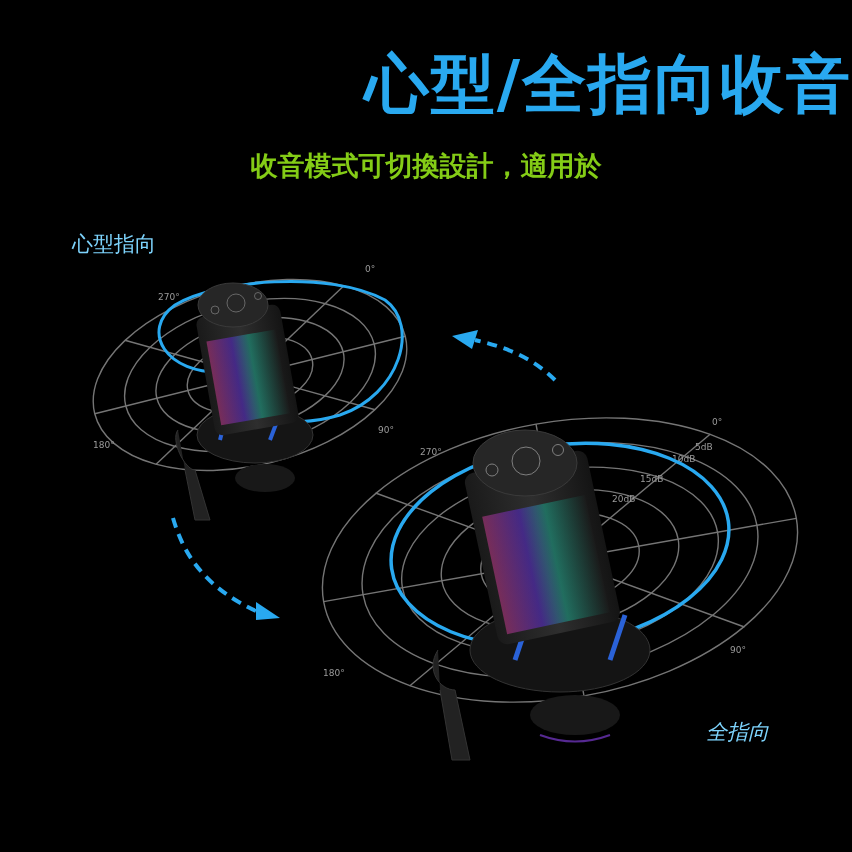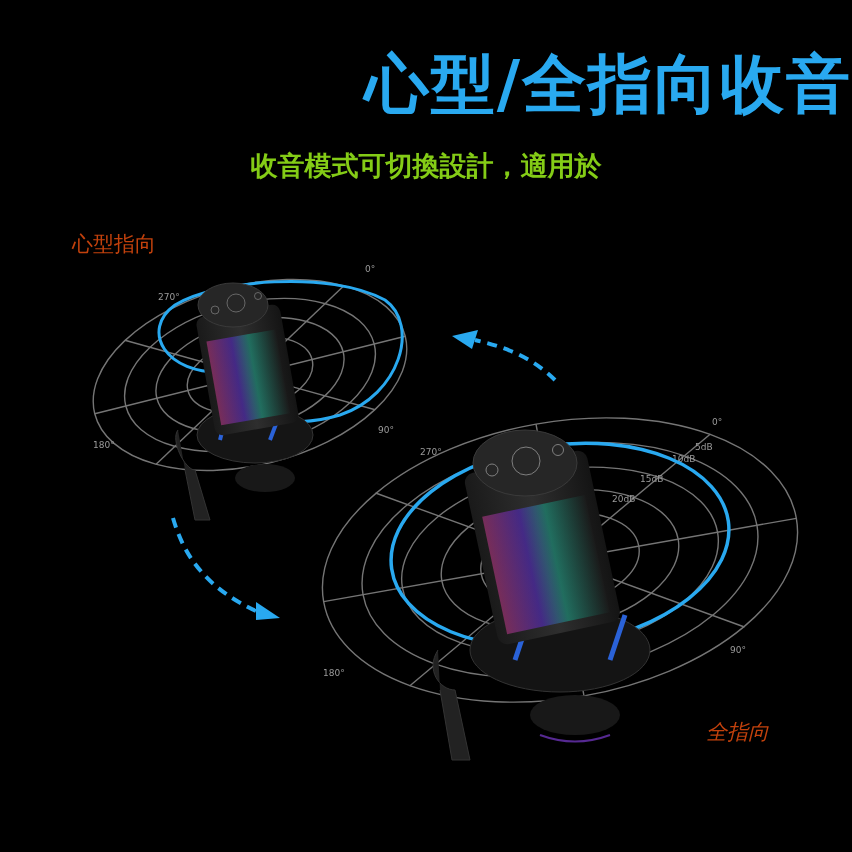--- a/index.html
+++ b/index.html
@@ -1,19 +1,19 @@
 <!DOCTYPE html>
 <html><head>
   <meta charset="utf-8">
   <style>
     html, body { margin: 0; padding: 0; background: #000; }
     body { width: 852px; height: 852px; position: relative; overflow: hidden; font-family: "DejaVu Sans", sans-serif; color: #fff; }
     .title { position: absolute; left: 0; right: 0; top: 44px; text-align: right; font-size: 64px; font-weight: bold; color: #29a9f0; letter-spacing: 2px; line-height: 80px; }
     .subtitle { position: absolute; left: 0; right: 0; top: 132px; text-align: center; font-size: 27px; font-weight: bold; color: #84cc16; line-height: 36px; margin-top: 16px; }
-    .label { position: absolute; font-size: 21px; color: #c2410c; }
+    .label { position: absolute; font-size: 21px; color: #7dd3fc; }
     .label-cardioid { left: 72px; top: 230px; }
     .label-omni { left: 706px; top: 718px; font-style: italic; }
     svg.scene { position: absolute; left: 0; top: 0; }
     .tick { fill: #9a9a9a; font-size: 9px; font-family: "DejaVu Sans", sans-serif; }
   </style>
 </head>
 <body>
 
 <div class="title">心型/全指向收音</div>
 <div class="subtitle">

